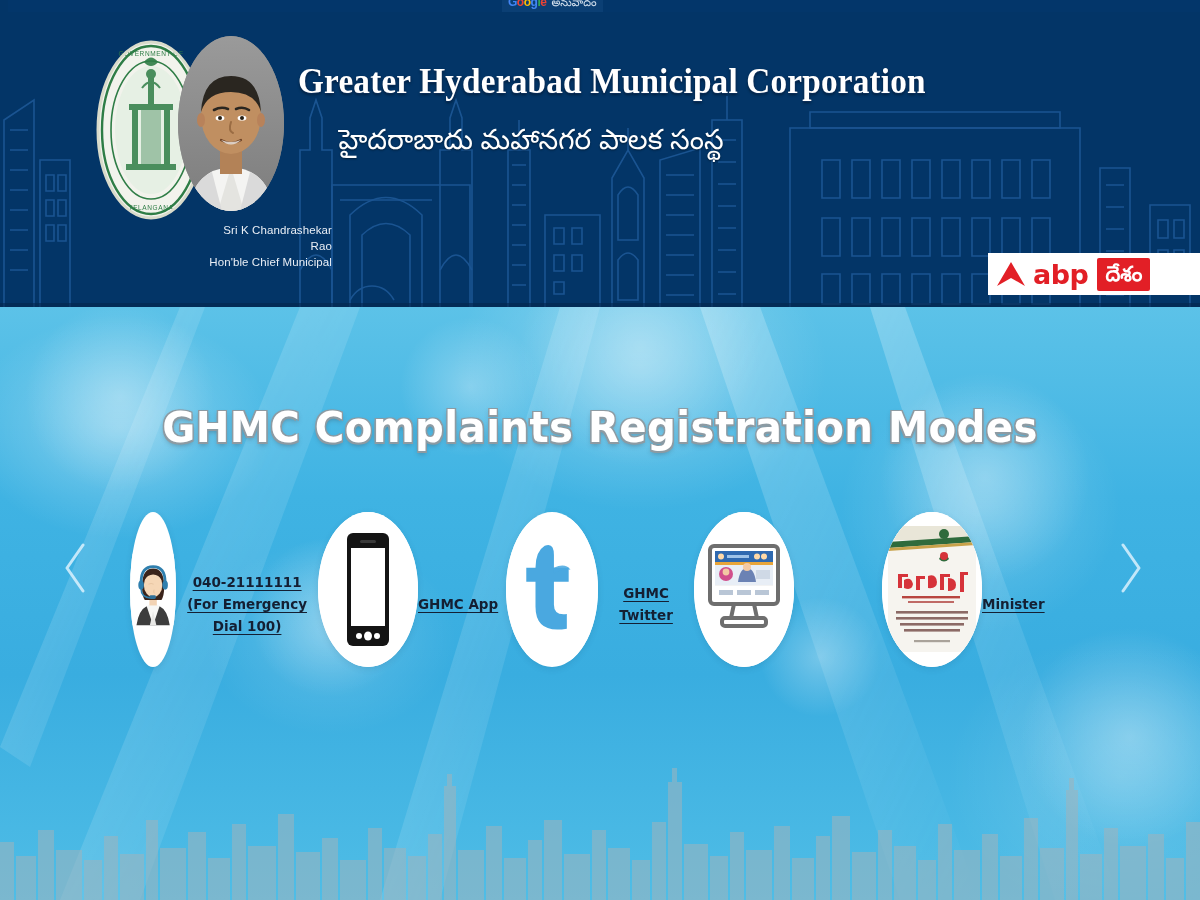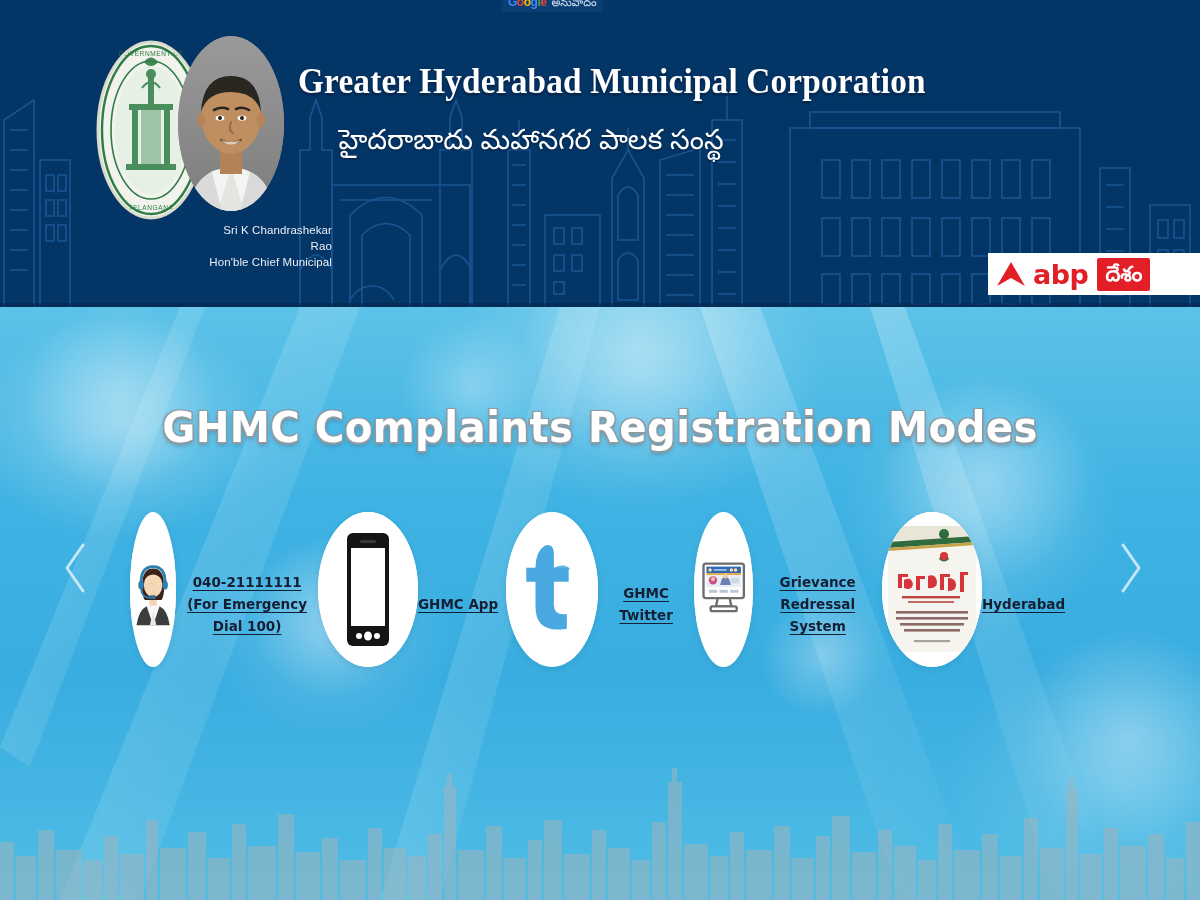--- a/index.html
+++ b/index.html
@@ -435,21 +435,20 @@
             <rect x="62" y="58" width="14" height="9" fill="#cfd9e6"></rect>
             <rect x="21" y="74" width="58" height="13" fill="#ffffff"></rect>
             <rect x="25" y="78" width="14" height="5" fill="#b9c6d6"></rect>
             <rect x="43" y="78" width="14" height="5" fill="#b9c6d6"></rect>
             <rect x="61" y="78" width="14" height="5" fill="#b9c6d6"></rect>
 
             <path d="M40 92 h20 l3 14 h-26z" fill="#ffffff" stroke="#6e6e6e" stroke-width="4"></path>
             <rect x="28" y="106" width="44" height="8" rx="3" fill="#ffffff" stroke="#6e6e6e" stroke-width="4"></rect>
           </svg>
         </span>
-        <span class="mode-label">Grievance Redressal System</span>
       </a>
 
       <a class="mode" href="#">
         <span class="mode-badge">
           <svg width="100" height="155" viewBox="0 0 100 155" xmlns="http://www.w3.org/2000/svg">
             <rect width="100" height="155" fill="#ffffff"></rect>
             <rect x="6" y="14" width="88" height="126" fill="#f6f4ef"></rect>
             <rect x="6" y="14" width="88" height="14" fill="#e9e6d8"></rect>
             <path d="M6 30 L94 24 L94 30 L6 36z" fill="#2f6b3c"></path>
             <path d="M6 36 L94 30 L94 33 L6 39z" fill="#c8a24a"></path>
@@ -476,21 +475,21 @@
 
             <g fill="#8c6a66">
               <rect x="14" y="99" width="72" height="2.6"></rect>
               <rect x="14" y="105" width="72" height="2.6"></rect>
               <rect x="18" y="111" width="64" height="2.6"></rect>
               <rect x="22" y="117" width="56" height="2.6"></rect>
             </g>
             <rect x="32" y="128" width="36" height="2.2" fill="#a9a29a"></rect>
           </svg>
         </span>
-        <span class="mode-label">Hyderabad</span>
+        <span class="mode-label">Minister</span>
       </a>
     </div>
 
     <div class="nav-arrow nav-prev">
       <svg width="34" height="58" viewBox="0 0 34 58" xmlns="http://www.w3.org/2000/svg">
         <path d="M25 6 L9 29 L25 52" fill="none" stroke="#e6f6ff" stroke-width="3" stroke-linecap="round" stroke-linejoin="round" opacity=".85"></path>
       </svg>
     </div>
     <div class="nav-arrow nav-next">
       <svg width="34" height="58" viewBox="0 0 34 58" xmlns="http://www.w3.org/2000/svg">

